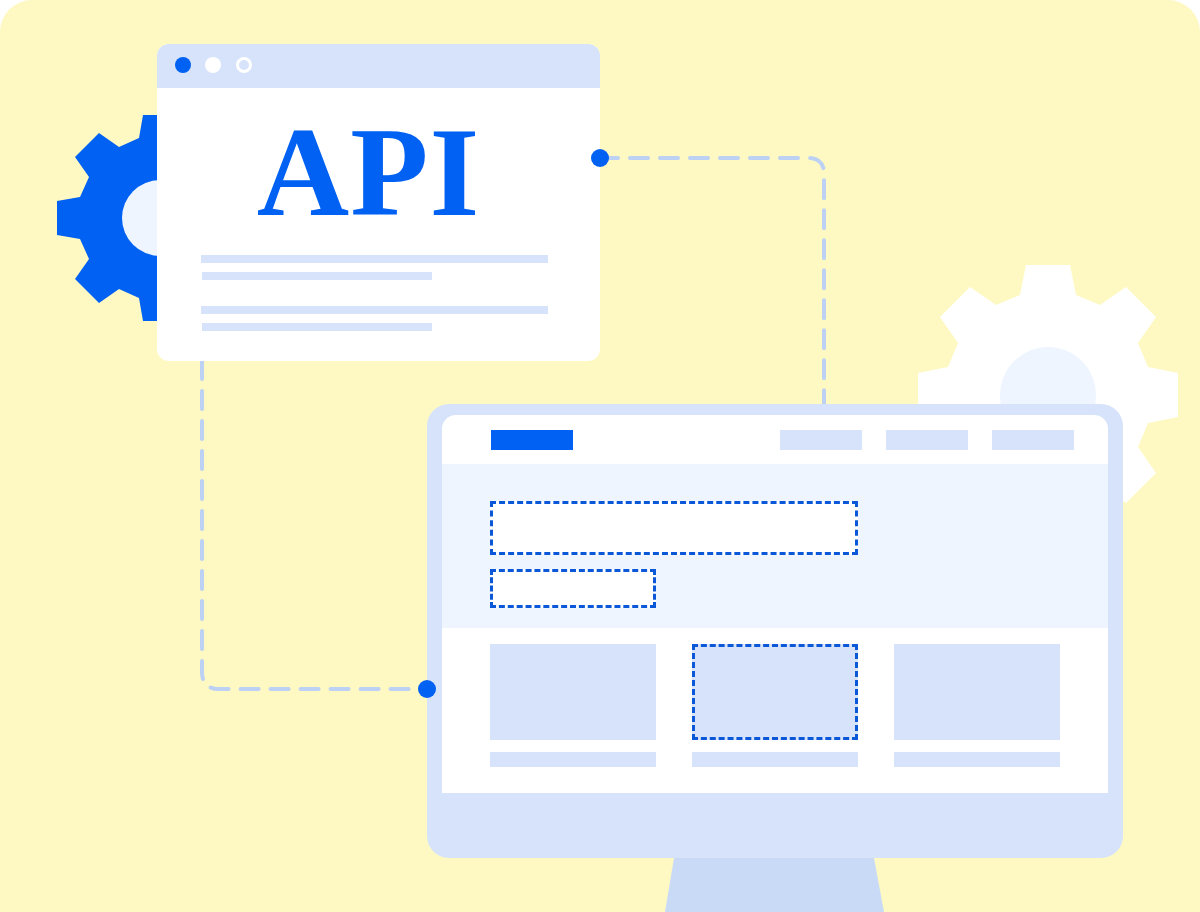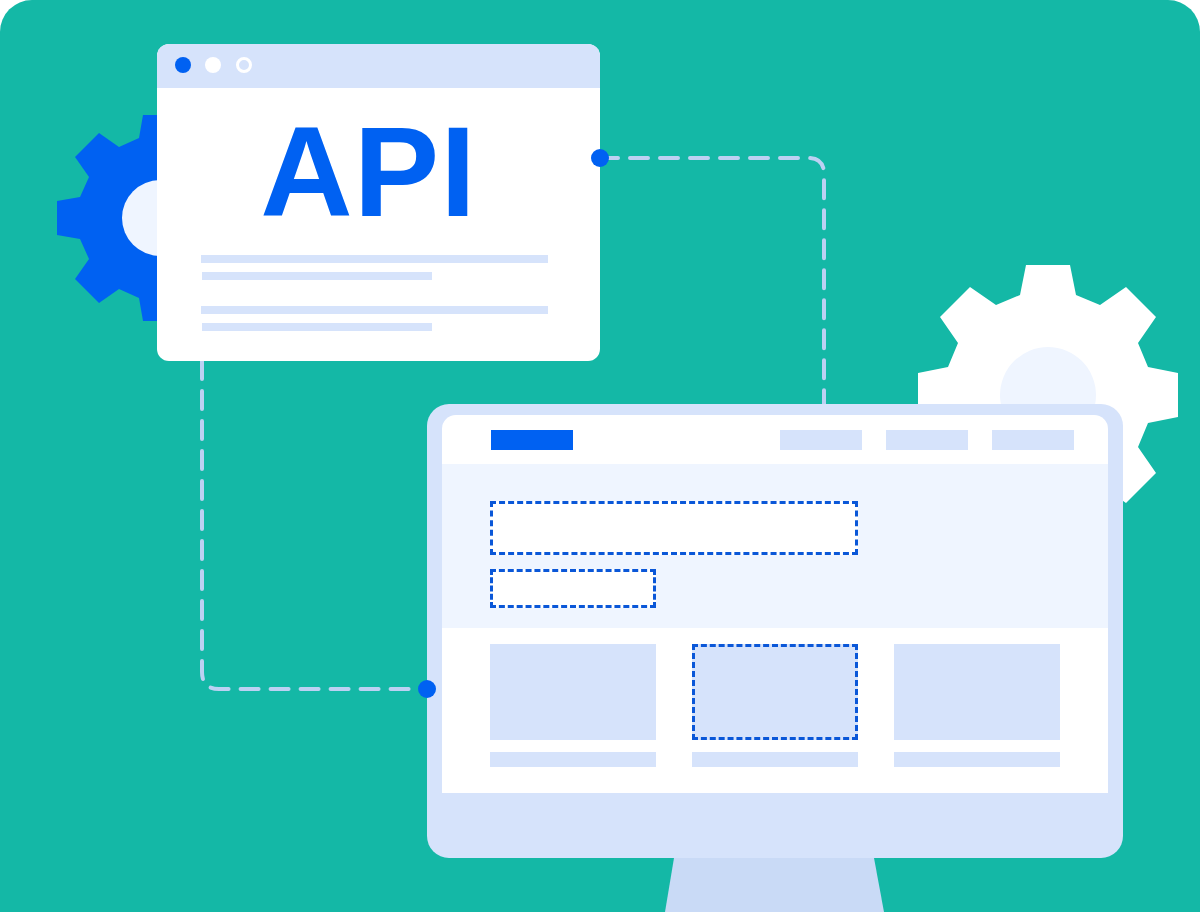--- a/index.html
+++ b/index.html
@@ -1,17 +1,17 @@
 <!DOCTYPE html>
 <html><head>
 <meta charset="utf-8">
 <style>
   html, body { margin: 0; padding: 0; background: #ffffff; }
   body { width: 1200px; height: 912px; position: relative; overflow: hidden; font-family: "Liberation Sans", sans-serif; }
-  .canvas { position: absolute; left: 0; top: 0; width: 1200px; height: 912px; background: #14b8a6; border-radius: 32px 32px 0 0; overflow: hidden; }
+  .canvas { position: absolute; left: 0; top: 0; width: 1200px; height: 912px; background: #fef9c3; border-radius: 32px 32px 0 0; overflow: hidden; font-family: Liberation Serif, serif; }
   .abs { position: absolute; }
   svg.layer { position: absolute; left: 0; top: 0; }
 
   .api-window { left: 157px; top: 44px; width: 443px; height: 317px; background: #ffffff; border-radius: 12px; overflow: hidden; }
   .api-titlebar { left: 0; top: 0; width: 443px; height: 44px; background: #d6e3fb; }
   .dot { width: 16px; height: 16px; border-radius: 50%; top: 13px; box-sizing: border-box; }
   .dot-1 { left: 18px; background: #0061f2; }
   .dot-2 { left: 48px; background: #ffffff; }
   .dot-3 { left: 79px; background: transparent; border: 3px solid #ffffff; }
   .api-title { left: 0; top: 58px; width: 443px; text-align: center; font-size: 128px; font-weight: 700; color: #0061f2; letter-spacing: 1px; line-height: 140px; transform: translateX(-10px); }

